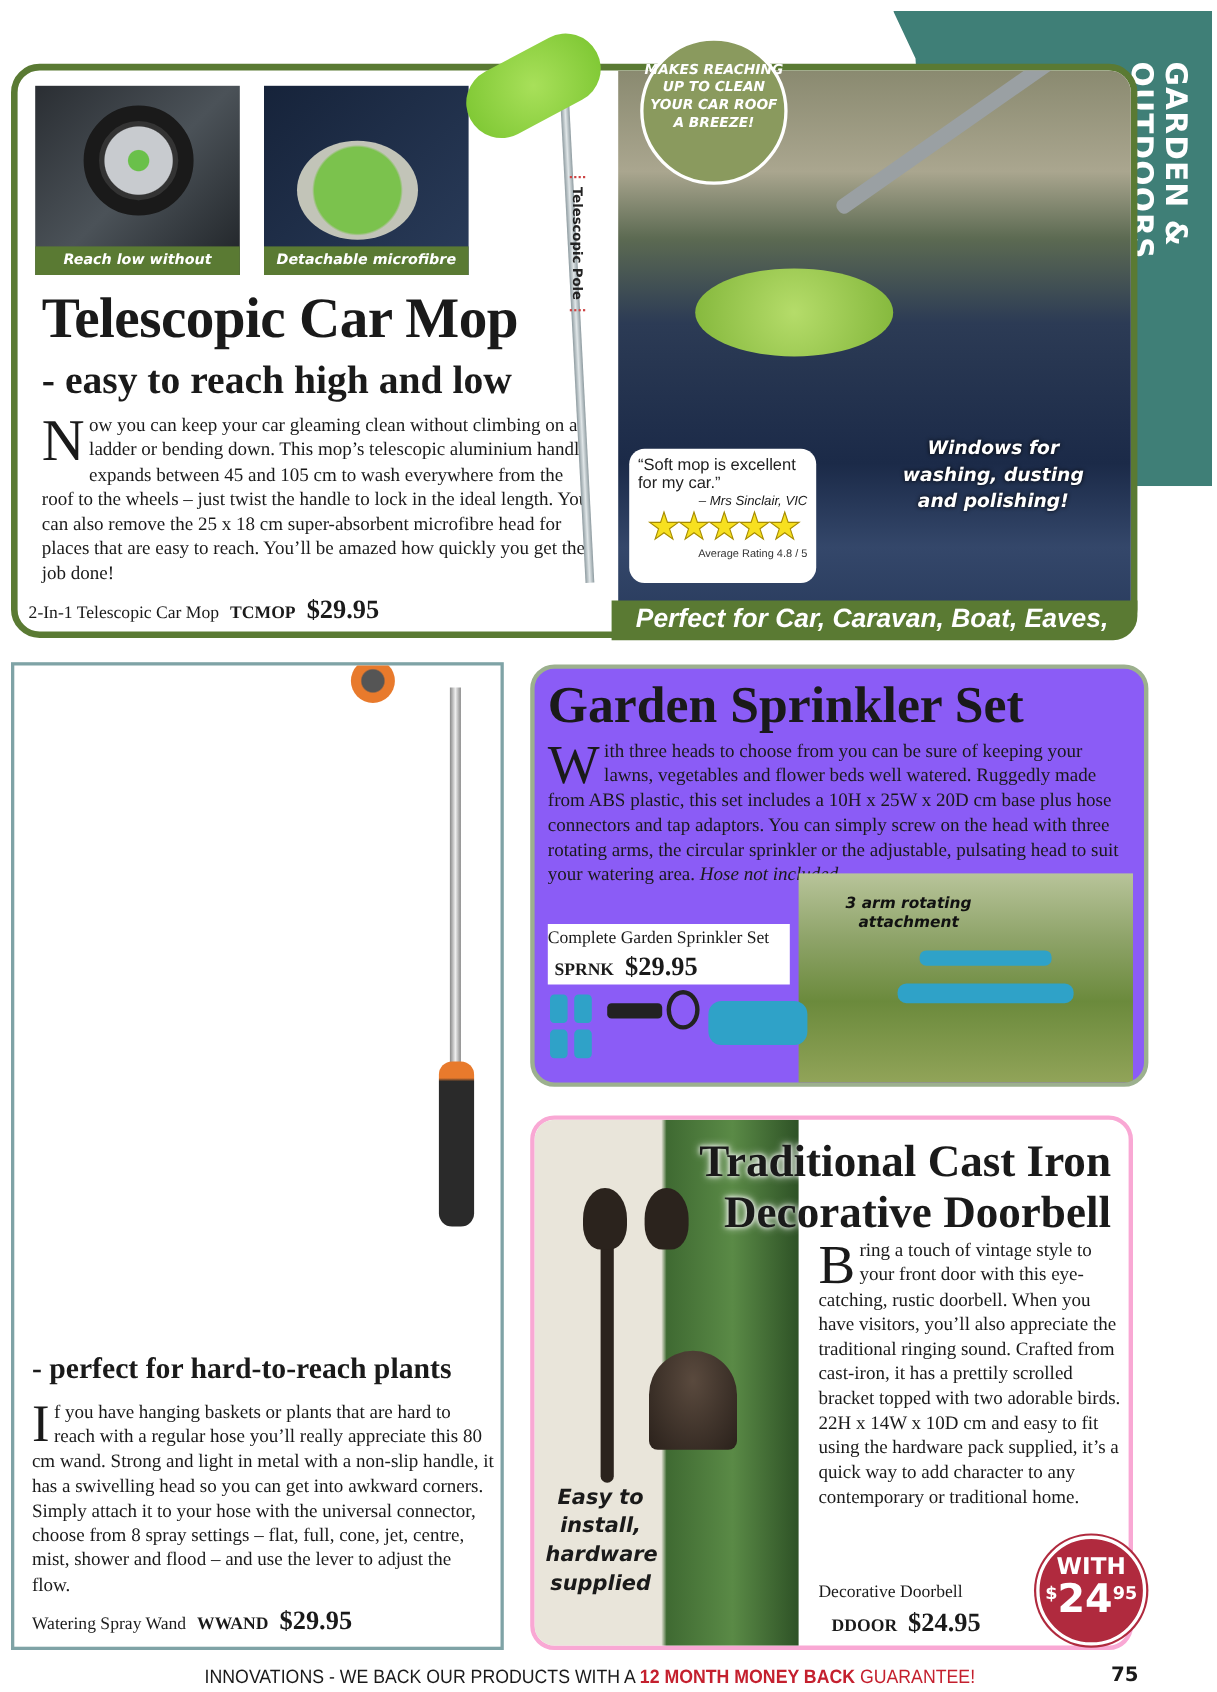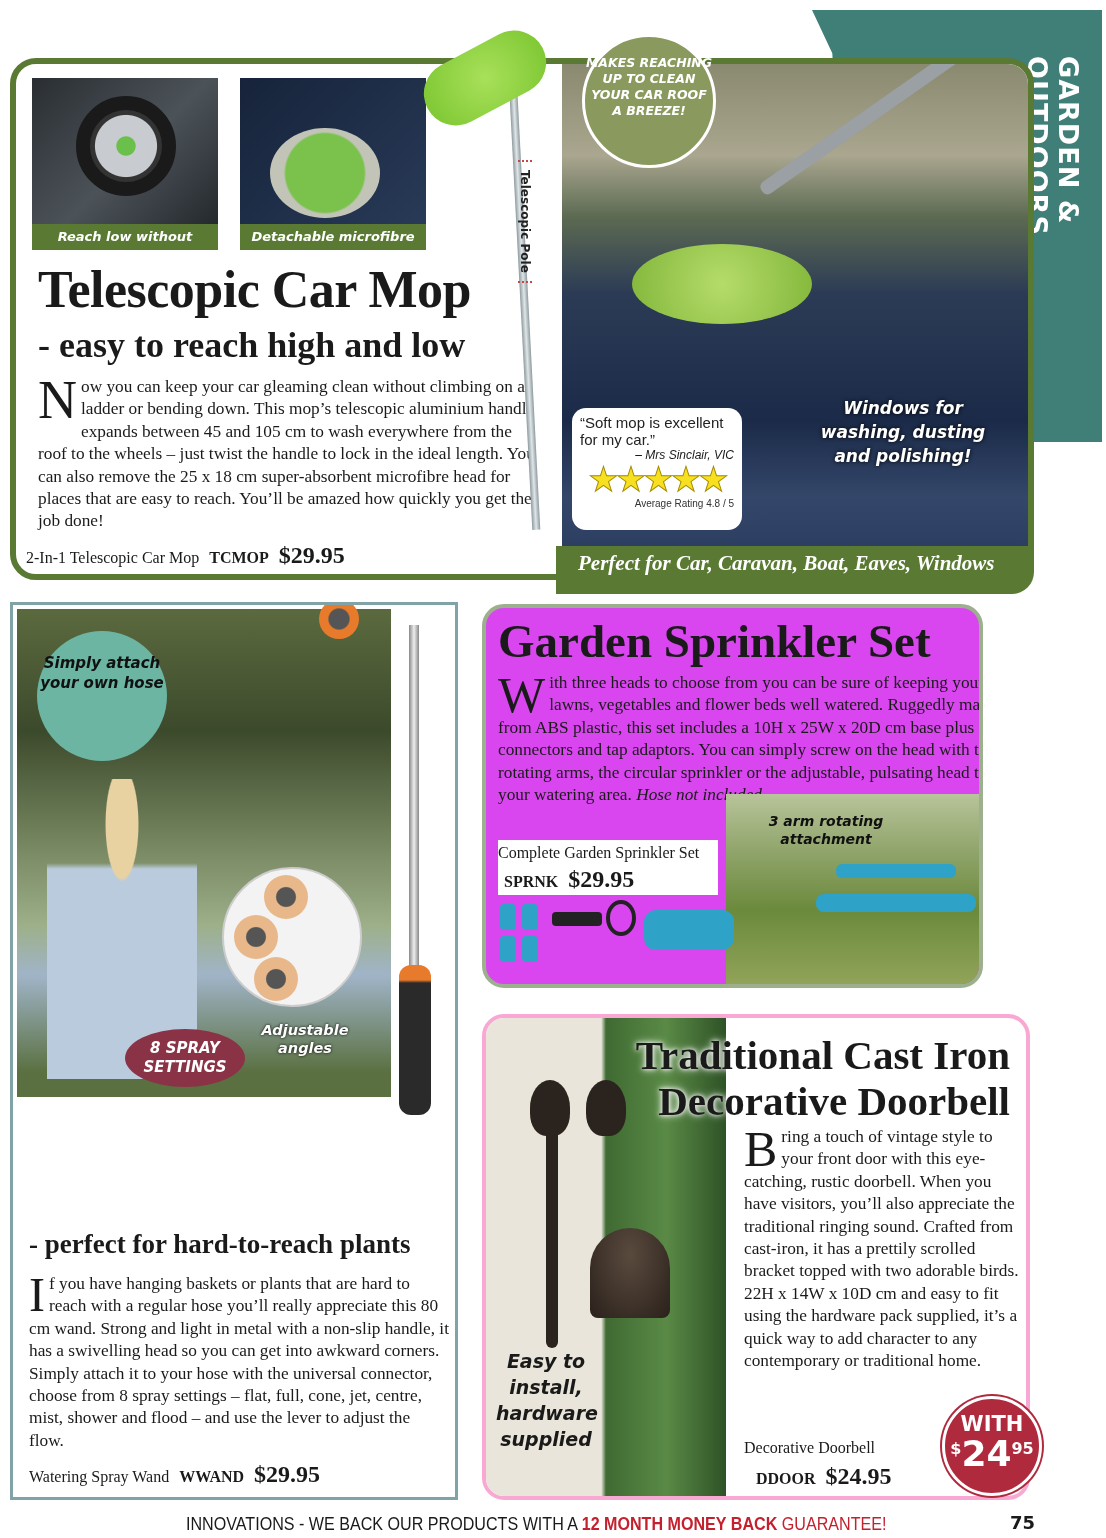--- a/index.html
+++ b/index.html
@@ -34,40 +34,40 @@
   .pole-label { position: absolute; left: 518px; top: 160px; writing-mode: vertical-rl; font-family: "DejaVu Sans", sans-serif; font-weight: bold; font-size: 12px; color: #222; border-top: 2px dotted #c44; border-bottom: 2px dotted #c44; padding: 8px 0; }
 
   .makes-circle { position: absolute; left: 582px; top: 34px; width: 134px; height: 134px; border-radius: 50%; background: #8a9a5e; border: 3px solid #fff; color: #fff; font-family: "DejaVu Sans", sans-serif; font-style: italic; font-weight: bold; font-size: 12.5px; line-height: 16px; text-align: center; padding-top: 18px; }
 
   .review-box { position: absolute; left: 572px; top: 408px; width: 170px; height: 122px; background: #fff; border-radius: 14px; padding: 6px 8px; }
   .review-quote { font-family: "Liberation Sans", sans-serif; font-size: 15px; line-height: 17px; color: #222; }
   .review-author { font-family: "Liberation Sans", sans-serif; font-style: italic; font-size: 12px; }
   .stars { font-size: 34px; color: #f7e020; -webkit-text-stroke: 1px #a68b00; letter-spacing: -3px; line-height: 36px; text-align: center; }
   .avg-rating { font-family: "Liberation Sans", sans-serif; font-size: 10px; text-align: right; color: #333; }
   .suitable-text { position: absolute; left: 818px; top: 396px; width: 170px; text-align: center; color: #fff; font-family: "DejaVu Sans", sans-serif; font-style: italic; font-weight: bold; font-size: 17px; line-height: 24px; text-shadow: 0 0 4px #000; }
-  .perfect-bar { position: absolute; left: 556px; top: 546px; width: 478px; height: 48px; background: #5a7a33; border-radius: 0 0 22px 0; color: #fff; font-family: Liberation Serif, serif; font-style: italic; font-weight: bold; font-size: 21px; line-height: 34px; padding-left: 22px; }
+  .perfect-bar { position: absolute; left: 556px; top: 546px; width: 478px; height: 36px; background: #5a7a33; border-radius: 0 0 22px 0; color: #fff; font-family: Liberation Sans, sans-serif; font-style: italic; font-weight: bold; font-size: 24px; line-height: 34px; padding-left: 22px; }
 
   
   .wand-panel { left: 10px; top: 602px; width: 448px; height: 898px; border: 3px solid #7fa3a6; background: #fff; overflow: hidden; }
   .wand-photo { position: absolute; left: 4px; top: 4px; width: 374px; height: 488px; background: linear-gradient(180deg, #5b6a3e 0%, #3c4a2c 25%, #6e7e58 45%, #9db08a 65%, #a0b4c8 75%, #5a7040 95%); }
   .wand-photo .person { position: absolute; left: 30px; top: 170px; width: 150px; height: 300px; background: radial-gradient(ellipse at 50% 15%, #e9d2a2 0 15%, transparent 16%), linear-gradient(180deg, transparent 28%, #b9cbdc 30%); border-radius: 40px 40px 0 0; }
   .wand-stick { position: absolute; left: 396px; top: 20px; width: 10px; height: 470px; background: linear-gradient(90deg,#888,#eee,#888); }
   .wand-head { position: absolute; left: 306px; top: -6px; width: 40px; height: 40px; border-radius: 50%; background: radial-gradient(circle,#555 0 35%, #e87a2c 40%); }
   .wand-handle { position: absolute; left: 386px; top: 360px; width: 32px; height: 150px; border-radius: 12px; background: linear-gradient(180deg, #e87a2c 0 10%, #2a2a2a 12%); }
   .simply-circle { position: absolute; left: 20px; top: 22px; width: 130px; height: 130px; border-radius: 50%; background: #6bb5a2; color: #111; font-family: "DejaVu Sans", sans-serif; font-style: italic; font-weight: bold; font-size: 15px; line-height: 20px; text-align: center; padding-top: 22px; }
   .angles-circle { position: absolute; left: 205px; top: 258px; width: 140px; height: 140px; border-radius: 50%; background: #f3f3f3; border: 2px solid #ccc; }
   .angles-circle .nz { position: absolute; width: 44px; height: 44px; border-radius: 50%; background: radial-gradient(circle, #555 0 30%, #e8b88a 34%); }
   .spray-oval { position: absolute; left: 108px; top: 420px; width: 120px; height: 58px; border-radius: 50%; background: #8a3246; color: #fff; font-family: "DejaVu Sans", sans-serif; font-style: italic; font-weight: bold; font-size: 15px; line-height: 19px; text-align: center; padding-top: 10px; }
   .adjustable-text { position: absolute; left: 238px; top: 412px; width: 100px; text-align: center; color: #fff; font-family: "DejaVu Sans", sans-serif; font-style: italic; font-weight: bold; font-size: 14.5px; line-height: 18px; text-shadow: 0 0 3px #000; }
   .wand-title { position: absolute; left: 16px; top: 500px; font-size: 54px; line-height: 60px; font-weight: bold; }
   .wand-subtitle { position: absolute; left: 16px; top: 624px; font-size: 27px; font-weight: bold; }
   .wand-body { position: absolute; left: 16px; top: 668px; width: 420px; }
 
   
-  .sprinkler-panel { left: 482px; top: 604px; width: 501px; height: 384px; border: 4px solid #9cb08e; border-radius: 22px; background: #d946ef; overflow: hidden; }
+  .sprinkler-panel { left: 482px; top: 604px; width: 562px; height: 384px; border: 4px solid #9cb08e; border-radius: 22px; background: #8b5cf6; overflow: hidden; }
   .sprinkler-title { position: absolute; left: 12px; top: 6px; font-size: 47px; font-weight: bold; }
   .sprinkler-body { position: absolute; left: 12px; top: 64px; width: 526px; }
   .sprinkler-photo { position: absolute; left: 240px; top: 186px; width: 304px; height: 194px; background: linear-gradient(180deg, #b8c49a 0%, #8fa46a 30%, #6b8a3c 60%, #93a55a 100%); }
   .sprinkler-photo .base { position: absolute; left: 90px; top: 100px; width: 160px; height: 18px; background: #2fa2c8; border-radius: 8px; }
   .sprinkler-photo .arms { position: absolute; left: 110px; top: 70px; width: 120px; height: 14px; background: #2fa2c8; border-radius: 6px; }
   .sprinkler-caption { position: absolute; left: 270px; top: 204px; width: 140px; text-align: center; font-family: "DejaVu Sans", sans-serif; font-style: italic; font-weight: bold; font-size: 14px; line-height: 18px; color: #111; }
   .sprinkler-price { left: 12px; top: 232px; width: 220px; line-height: 26px; }
   .sprinkler-parts { position: absolute; left: 8px; top: 290px; width: 250px; height: 72px; }
   .part { position: absolute; background: #2fa2c8; border-radius: 4px; }
 
@@ -137,31 +137,20 @@
   <div class="review-quote">“Soft mop is excellent for my car.”</div>
   <div class="review-author" style="text-align:right;">– Mrs Sinclair, VIC</div>
   <div class="stars">★★★★★</div>
   <div class="avg-rating">Average Rating 4.8 / 5</div>
 </div>
 
 <div class="suitable-text">Windows for washing, dusting and polishing!</div>
 <div class="perfect-bar">Perfect for Car, Caravan, Boat, Eaves, Windows</div>
 
 <div class="abs wand-panel">
-  <div class="wand-photo">
-    <div class="person"></div>
-    <div class="simply-circle">Simply attach your own hose</div>
-    <div class="angles-circle">
-      <div class="nz" style="left:40px; top:6px;"></div>
-      <div class="nz" style="left:10px; top:46px;"></div>
-      <div class="nz" style="left:30px; top:88px;"></div>
-    </div>
-    <div class="spray-oval">8 SPRAY SETTINGS</div>
-    <div class="adjustable-text">Adjustable angles</div>
-  </div>
   <div class="wand-stick"></div>
   <div class="wand-head"></div>
   <div class="wand-handle"></div>
 
   <div class="wand-subtitle">- perfect for hard-to-reach plants</div>
   <div class="wand-body body-text">
     <span class="dropcap" style="font-size:48px; line-height:40px;">I</span><span>f you have hanging baskets or plants that are hard to reach with a regular hose you’ll really appreciate this 80 cm wand. Strong and light in metal with a non-slip handle, it has a swivelling head so you can get into awkward corners. Simply attach it to your hose with the universal connector, choose from 8 spray settings – flat, full, cone, jet, centre, mist, shower and flood – and use the lever to adjust the flow.</span>
   </div>
   <div class="price-line" style="left:16px; top:856px;">
     <span>Watering Spray Wand</span>

